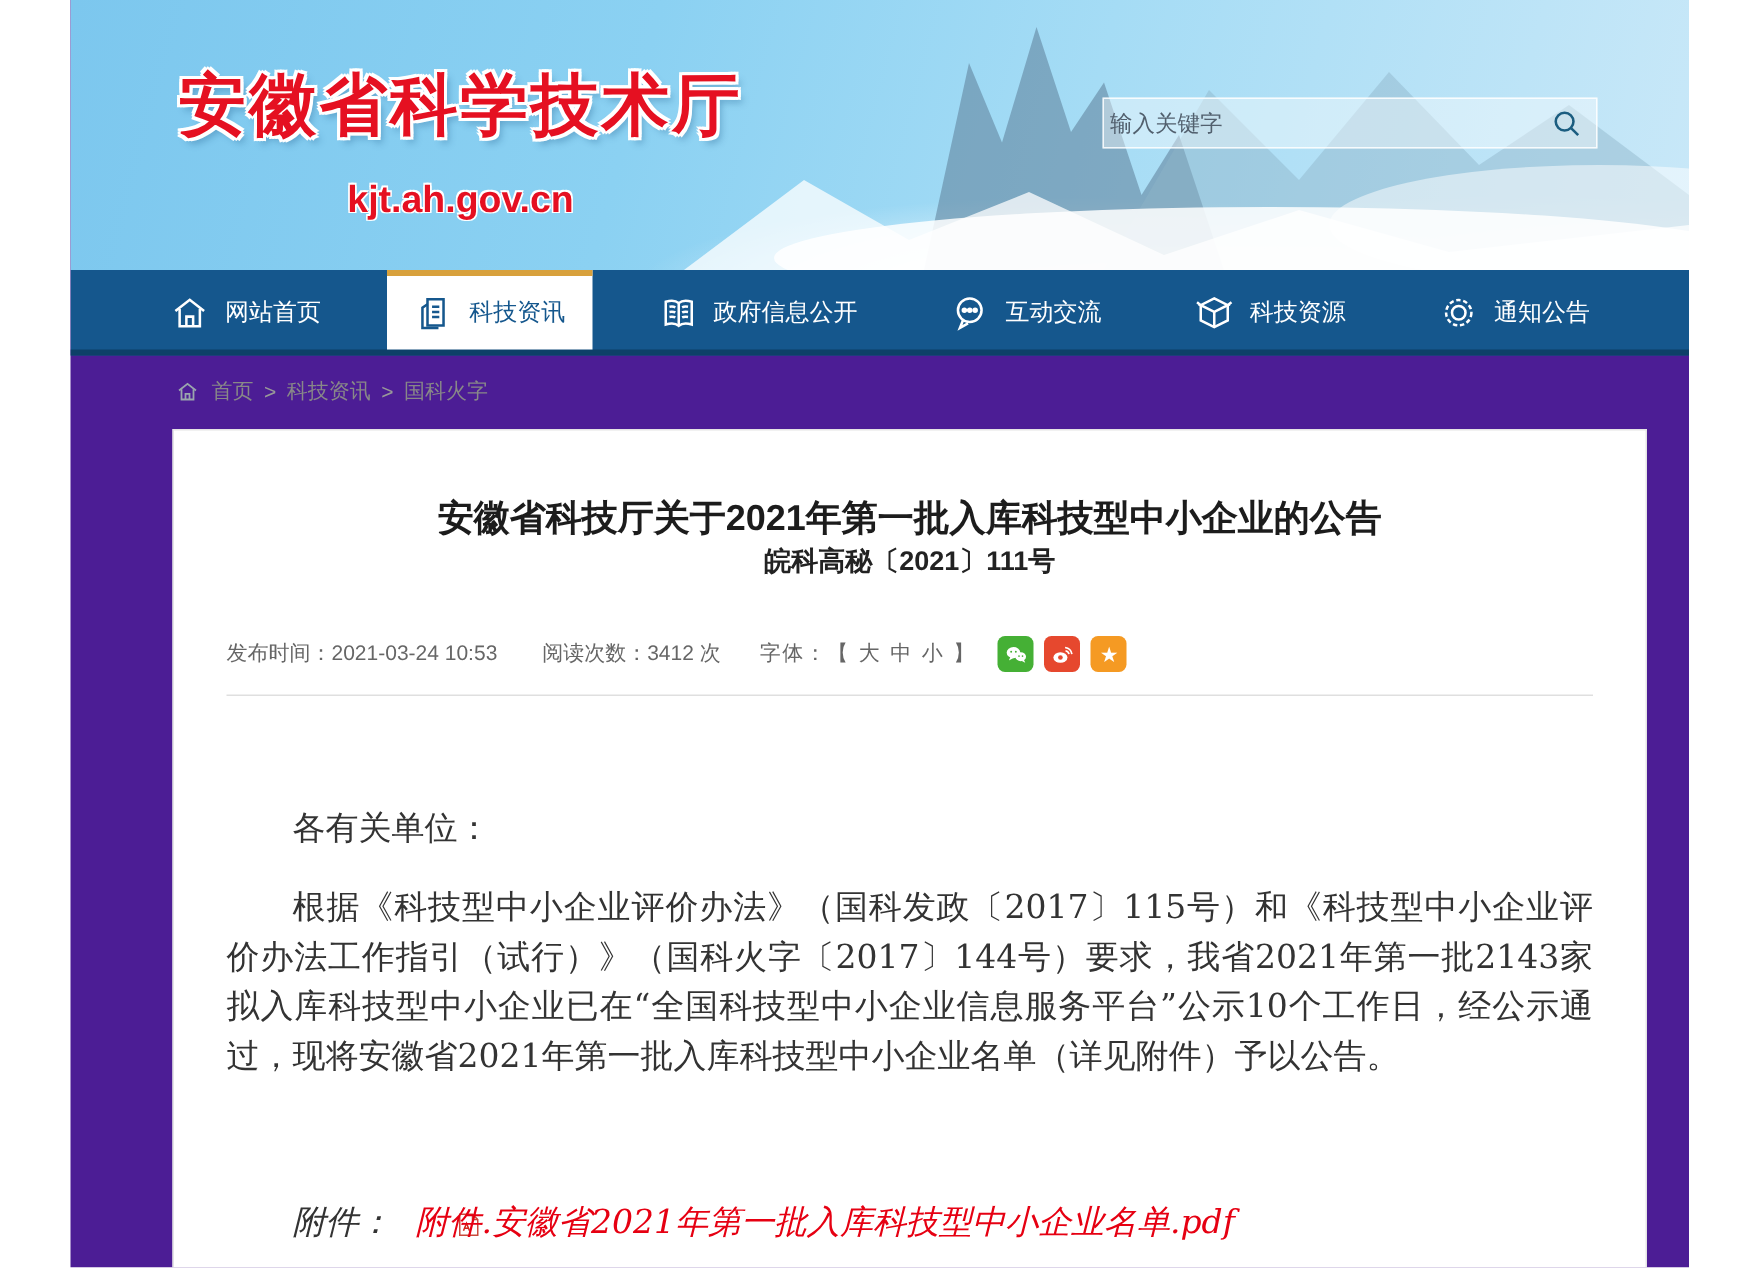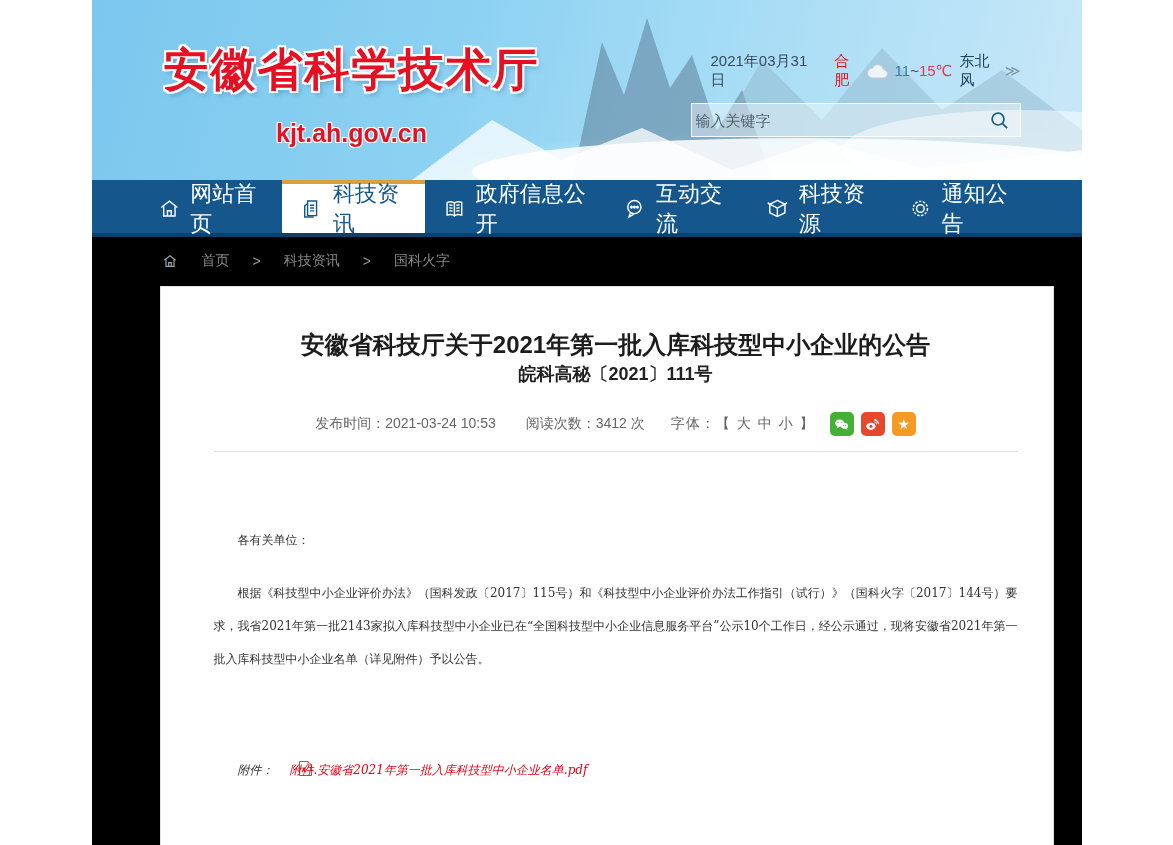--- a/index.html
+++ b/index.html
@@ -1,18 +1,18 @@
 <!DOCTYPE html>
 <html><head>
 <meta charset="utf-8">
 <style>
   * { margin:0; padding:0; box-sizing:border-box; }
   html,body { background:#ffffff; }
   body { font-family:"Liberation Sans","DejaVu Sans",sans-serif; }
-  .page { width:990px; height:845px; margin:0 auto; background:#000000; overflow:hidden; position:relative; }
+  .page { width:1079px; height:845px; margin:0 auto; background:#4c1d95; overflow:hidden; position:relative; }
 
   
   .site-header{
     position:relative; height:180px; overflow:hidden;
     background:
       radial-gradient(ellipse 420px 90px at 62% 108%, rgba(255,255,255,.95), rgba(255,255,255,0) 70%),
       radial-gradient(ellipse 500px 110px at 90% 115%, rgba(255,255,255,.85), rgba(255,255,255,0) 70%),
       linear-gradient(105deg,#7cc7ee 0%,#8bd1f2 35%,#a5dcf5 62%,#c9e8f8 100%);
   }
   .mountains{ position:absolute; right:0; bottom:0; width:820px; height:180px; }
@@ -43,56 +43,56 @@
   .search-box input{
     flex:1; height:100%; background:transparent; border:none; outline:none;
     padding-left:4px; font-size:15px; color:#333; font-family:inherit;
   }
   .search-box input::placeholder{ color:#52606e; opacity:1; }
   .search-btn{ background:transparent; border:none; width:40px; height:100%; cursor:pointer; color:#1b5d80; display:flex; align-items:center; justify-content:center; }
 
   
   .main-nav{ height:57px; background:#15578d; border-bottom:4px solid #0d4068; display:flex; justify-content:space-between; padding:0 48px; }
   .nav-item{
-    display:flex; align-items:center; gap:10px; color:#fff; font-size:22px;
+    display:flex; align-items:center; gap:10px; color:#fff; font-size:16px;
     padding:0 18px; cursor:pointer; border-top:4px solid transparent; height:53px;
   }
   .nav-item .nav-icon{ display:inline-flex; width:27px; height:27px; }
   .nav-item svg{ width:100%; height:100%; }
   .nav-item.active{ background:#fff; color:#15578d; border-top-color:#d8a13c; }
 
   
-  .breadcrumb{ display:flex; align-items:center; gap:23px; padding:15px 0 11px 70px; font-size:14px; color:#888; }
+  .breadcrumb{ display:flex; align-items:center; gap:7px; padding:15px 0 11px 70px; font-size:14px; color:#888; }
   .breadcrumb .bc-home{ display:inline-flex; width:17px; height:16px; color:#9aa5ad; }
   .bc-link{ cursor:pointer; }
   .bc-sep{ color:#999; }
 
   
   .article-card{
-    margin:5px 28px 0 68px; background:#fff; border:1px solid #e4e4e4; min-height:560px;padding-left:18px;
+    margin:5px 28px 0 68px; background:#fff; border:1px solid #e4e4e4; min-height:560px;
   }
   .article-title{ margin-top:42px; text-align:center; font-size:24px; font-weight:bold; color:#1c1c1c; }
   .doc-number{ margin-top:1px; text-align:center; font-size:18px; font-weight:bold; color:#222; }
   .meta-row{
-    margin:26px 35px 0; display:flex; justify-content:center; align-items:center;
+    margin:38px 35px 0; display:flex; justify-content:flex-start; align-items:center;
     padding-bottom:15px; border-bottom:1px solid #dfdfdf; font-size:14px; color:#666;
   }
   .meta-left span{ margin-right:26px; }
   .meta-right{ display:flex; align-items:center; gap:7px; }
   .font-ctl{ display:flex; align-items:center; gap:6px; margin-right:8px; letter-spacing:1px; }
   .font-size-btn{ cursor:pointer; }
   .share-icon{
     width:24px; height:24px; border-radius:5px; display:inline-flex; align-items:center; justify-content:center; cursor:pointer;
   }
   .share-icon svg{ width:17px; height:17px; }
   .share-star{ color:#fff; font-size:14px; line-height:1; }
 
   .article-body{
     margin:0 35px; font-family:"DejaVu Serif","Liberation Serif",serif;
-    font-size:12px; line-height:33px; color:#333; text-align:justify;
+    font-size:22px; line-height:33px; color:#333; text-align:justify;
   }
   .salutation{ margin-top:72px; text-indent:2em; }
   .body-para{ margin-top:20px; text-indent:2em; }
   .attachment-line{ margin-top:78px; text-indent:2em;font-style:italic; }
   .pdf-icon{ display:inline-block; width:15px; height:17px; vertical-align:-3px; margin-right:1px; }
   .attachment-link{ color:#e60012; text-decoration:none; cursor:pointer; }
 </style>
 </head>
 <body>
 
@@ -106,34 +106,20 @@
       <ellipse cx="540" cy="172" rx="330" ry="34" fill="#ffffff" opacity="0.85"></ellipse>
       <ellipse cx="760" cy="150" rx="180" ry="40" fill="#ffffff" opacity="0.5"></ellipse>
     </svg>
 
     <div class="logo-block">
       <div class="site-name">安徽省科学技术厅</div>
       <div class="site-url">kjt.ah.gov.cn</div>
     </div>
 
     <div class="header-right">
-      <div class="date-weather">
-        <span class="dw-date">2021年03月31日</span>
-        <span class="dw-city">合肥</span>
-        <span class="dw-cloud">
-          <svg viewBox="0 0 26 20">
-              <path d="M7 17h11a4.2 4.2 0 0 0 .4-8.4A5.6 5.6 0 0 0 7.6 7.3 3.6 3.6 0 0 0 7 17z" fill="#eef4f7" stroke="#c2ced6" stroke-width="1"></path>
-            </svg>
-        </span>
-        <span>
-          <span class="dw-low">11</span><span class="dw-tilde">~</span><span class="dw-high">15℃</span>
-        </span>
-        <span class="dw-wind">东北风</span>
-        <span class="dw-more">≫</span>
-      </div>
       <div class="search-box">
         <input type="text" placeholder="输入关键字" style="">
         <button class="search-btn">
           <svg viewBox="0 0 22 22" width="21" height="21" fill="none" stroke="currentColor" stroke-width="1.8">
               <circle cx="9.5" cy="9.5" r="6.2"></circle>
               <path d="M14.2 14.2 L19 19"></path>
             </svg>
         </button>
       </div>
     </div>

